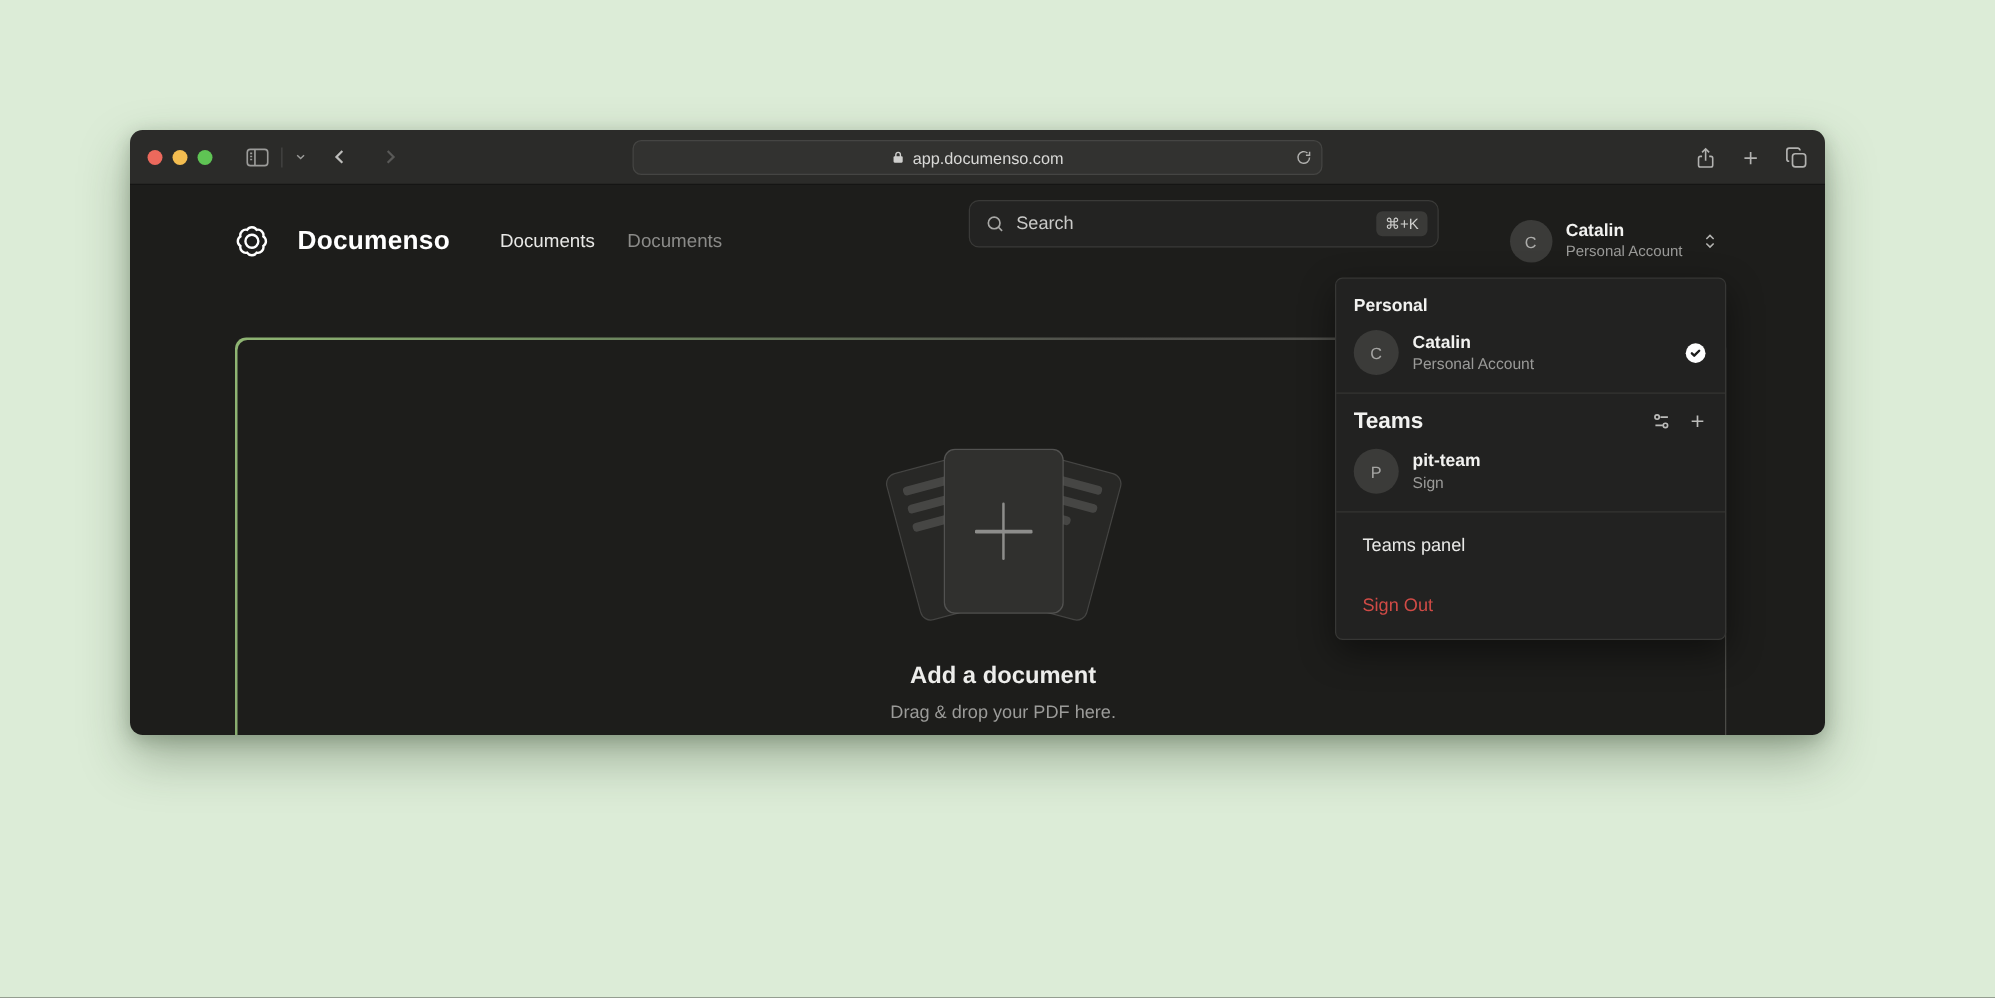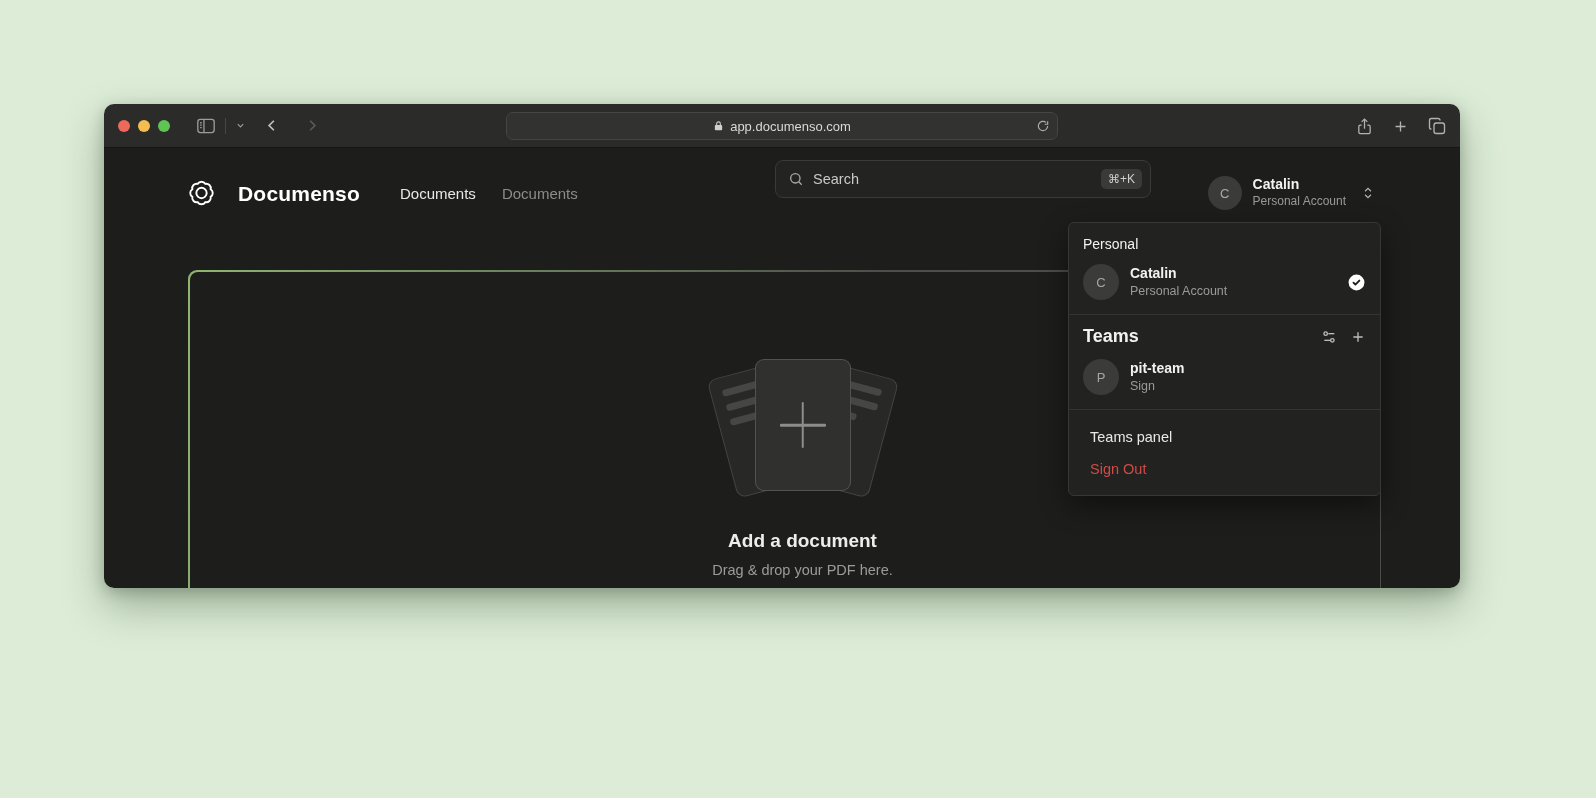--- a/index.html
+++ b/index.html
@@ -124,38 +124,38 @@
 
   .dz-title { font-size:19px; font-weight:700; color:#ededeb; }
   .dz-sub   { font-size:14.5px; color:#9b9b99; margin-top:10px; }
 
   
   .dropdown {
     position:absolute; left:964px; top:74px; width:313px; z-index:5;
     background:#222221; border:1px solid #373735; border-radius:6px;
     padding:10px 0 6px; box-shadow:0 10px 28px rgba(0,0,0,.45);
   }
-  .dd-label { padding:3px 14px 7px; font-size:14px; font-weight:400; color:#f2f2f0; }
+  .dd-label { padding:3px 14px 7px; font-size:14px; font-weight:700; color:#f2f2f0; }
   .dd-account { display:flex; align-items:center; gap:11px; padding:5px 14px; cursor:pointer; }
   .dd-avatar {
     width:36px; height:36px; border-radius:50%; background:#3b3b39;
     color:#a5a5a3; font-size:13px; display:flex; align-items:center; justify-content:center; flex:none;
   }
   .dd-acct-name { font-size:14px; font-weight:600; color:#f2f2f0; line-height:1.3; }
   .dd-acct-sub  { font-size:12.5px; color:#9a9a98; line-height:1.35; }
   .dd-check { margin-left:auto; display:flex; }
   .dd-divider { height:1px; background:#343432; margin:9px 0; }
   .dd-teams-header { display:flex; align-items:center; padding:2px 14px 7px; }
   .dd-teams-icons { margin-left:auto; display:flex; align-items:center; gap:13px; color:#bcbcba; }
   .dd-teams-header .dd-label-inline { font-size:18px; font-weight:700; color:#f2f2f0; }
   .dd-items { padding:2px 10px 4px; }
   .dd-item {
     padding:8px 11px; font-size:14.5px; color:#e9e9e7; border-radius:5px; cursor:pointer;
   }
-  .dd-item.danger { color:#d04b46; }
+  .dd-item.danger { color:#d04b46;margin-top:16px; }
 </style>
 </head>
 <body>
 
 <div class="stage">
   <div class="window">
 
     <div class="titlebar">
       <div class="traffic">
         <span class="light red"></span>

